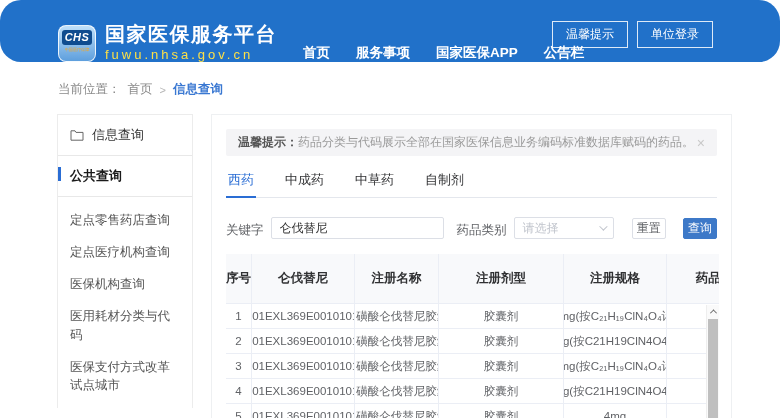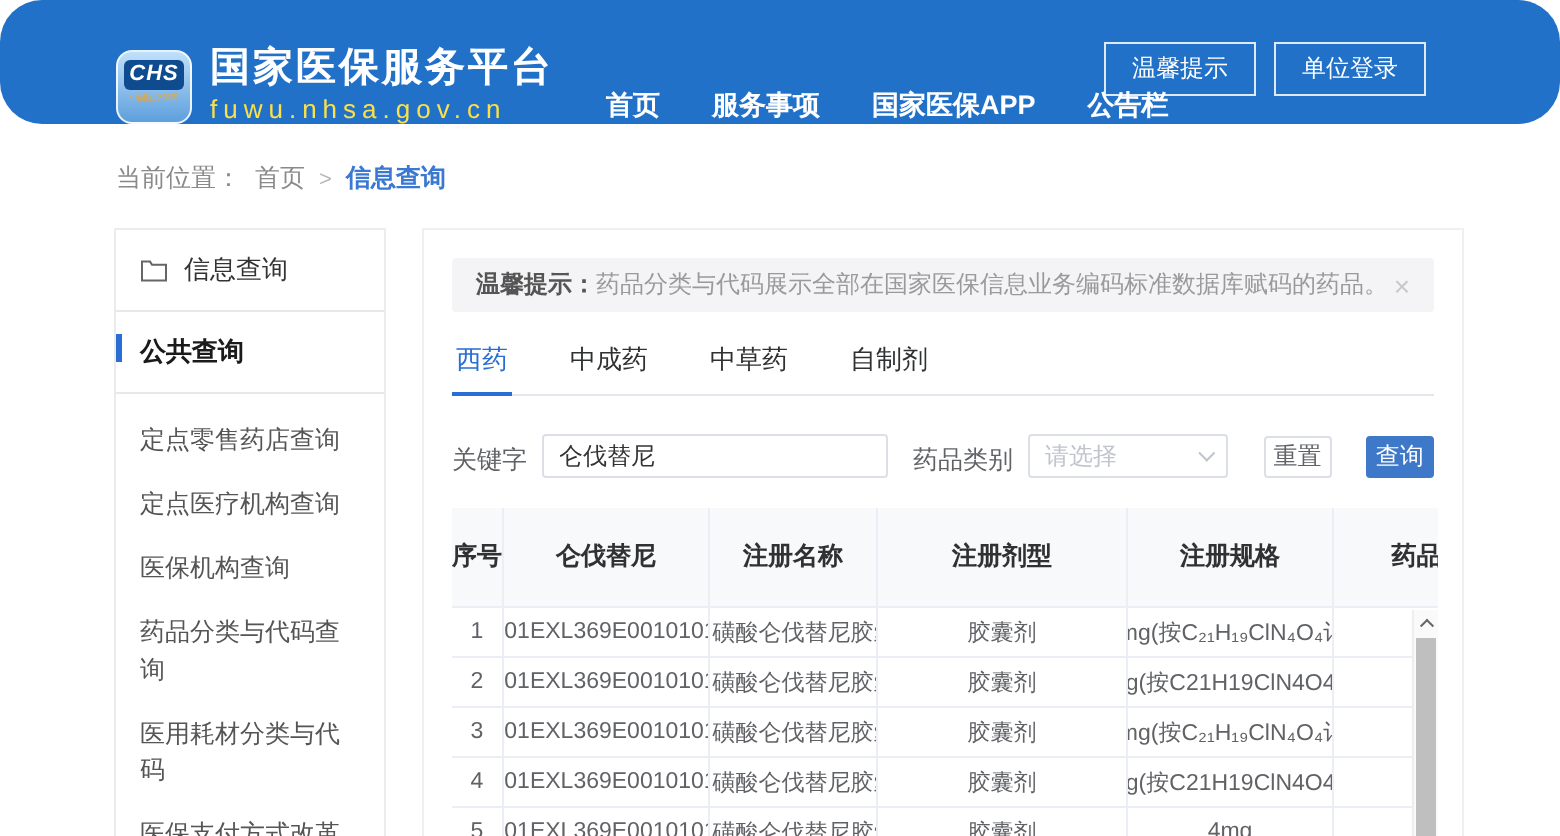--- a/index.html
+++ b/index.html
@@ -122,21 +122,20 @@
       </svg>
       <span>信息查询</span>
     </div>
     <div class="side-div"></div>
     <div class="side-section">公共查询</div>
     <div class="side-div"></div>
     <div class="side-list">
       <div class="side-item">定点零售药店查询</div>
       <div class="side-item">定点医疗机构查询</div>
       <div class="side-item">医保机构查询</div>
-      <div class="side-item">药品分类与代码查询</div>
       <div class="side-item">医用耗材分类与代码</div>
       <div class="side-item">医保支付方式改革试点城市</div>
 
     </div>
   </div>
 
   <div class="main">
 
     <div class="tip">
       <span class="tip-label">温馨提示：</span>

